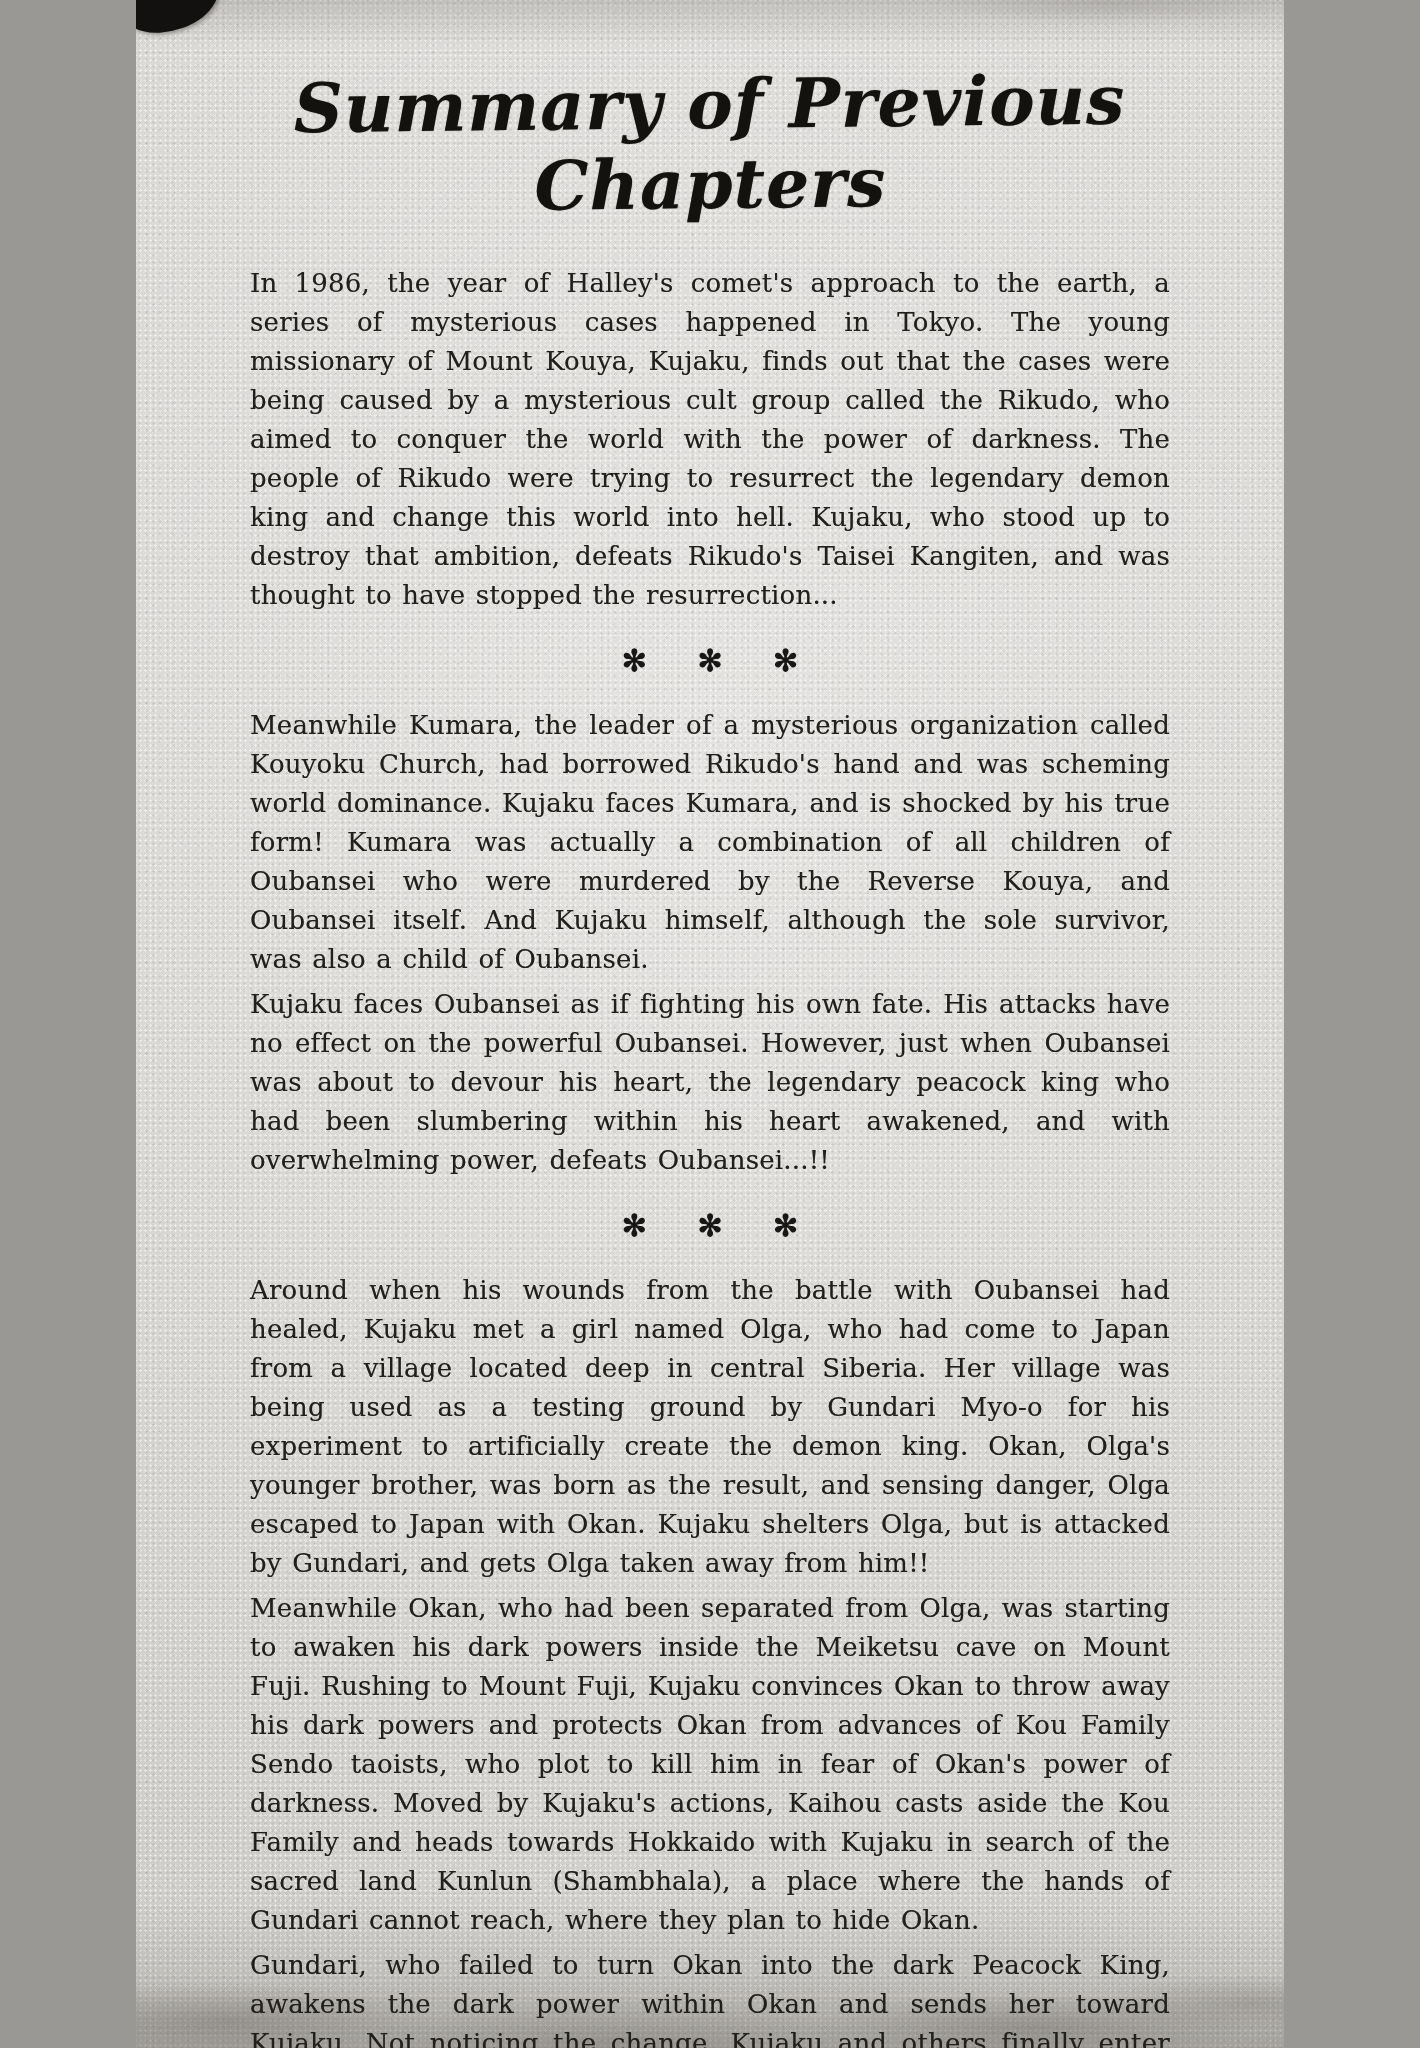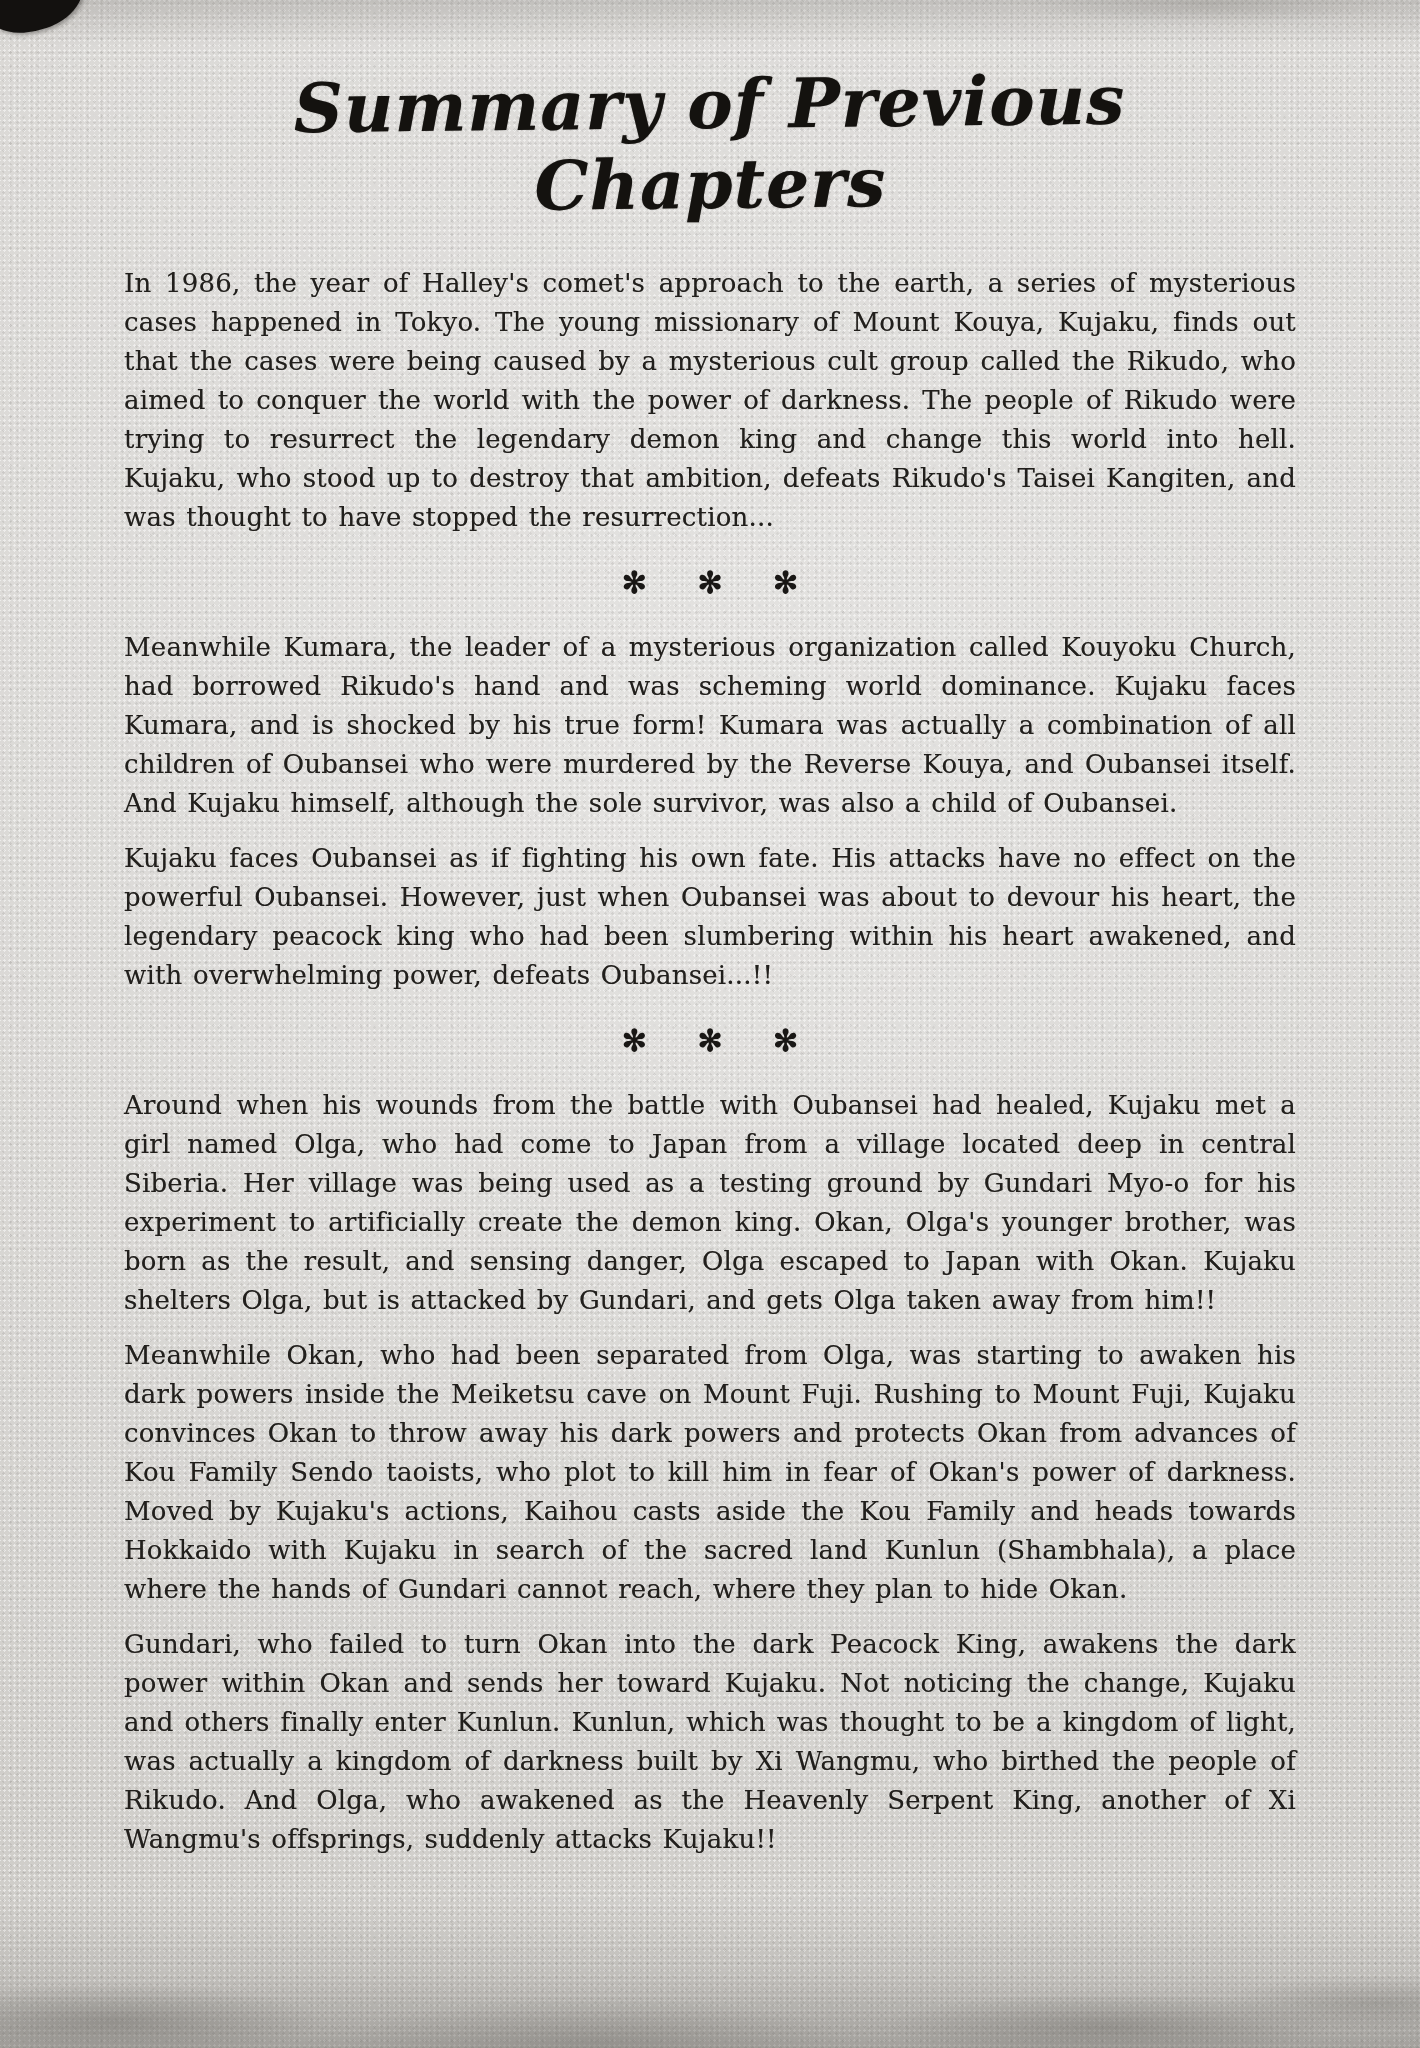--- a/index.html
+++ b/index.html
@@ -1,18 +1,18 @@
 <!DOCTYPE html>
 <html><head>
 <meta charset="utf-8">
 <style>
   html, body { margin: 0; padding: 0; background: #9a9894; }
   .page {
     position: relative;
-    width: 1420px;
+    width: 1148px;
     height: 2048px;
     margin: 0 auto;
     overflow: hidden;
     box-sizing: border-box;
     background-color: #d8d6d3;
     background-image:
       radial-gradient(ellipse 120% 80% at 50% 38%, rgba(255,255,255,0.38), rgba(255,255,255,0) 75%),
       linear-gradient(#d8d6d3, #cfcdc9);
     font-family: "DejaVu Serif", "Liberation Serif", serif;
     color: #201e1c;
@@ -58,21 +58,21 @@
     text-align: center;
     font-size: 68px;
     font-weight: bold;
     font-style: italic;
     letter-spacing: 1px;
     color: #14120f;
     text-shadow: 0 0 1px rgba(20,18,15,0.55);
     transform: rotate(-0.6deg);
   }
   .para {
-    margin: 16px;
+    margin: 6px;
     font-size: 26px;
     line-height: 39px;
     text-align: justify;
     text-justify: inter-word;
     letter-spacing: 0.2px;
     word-spacing: 2px;
     color: #211f1c;
     text-shadow: 0 0 0.3px rgba(20,18,15,0.45);
   }
   .divider {

